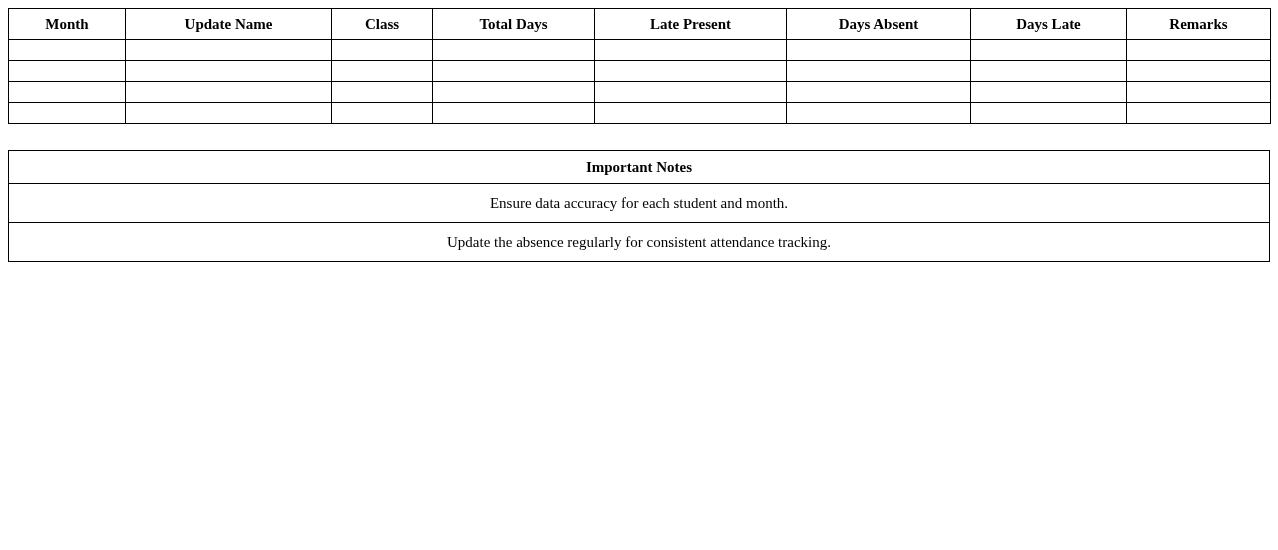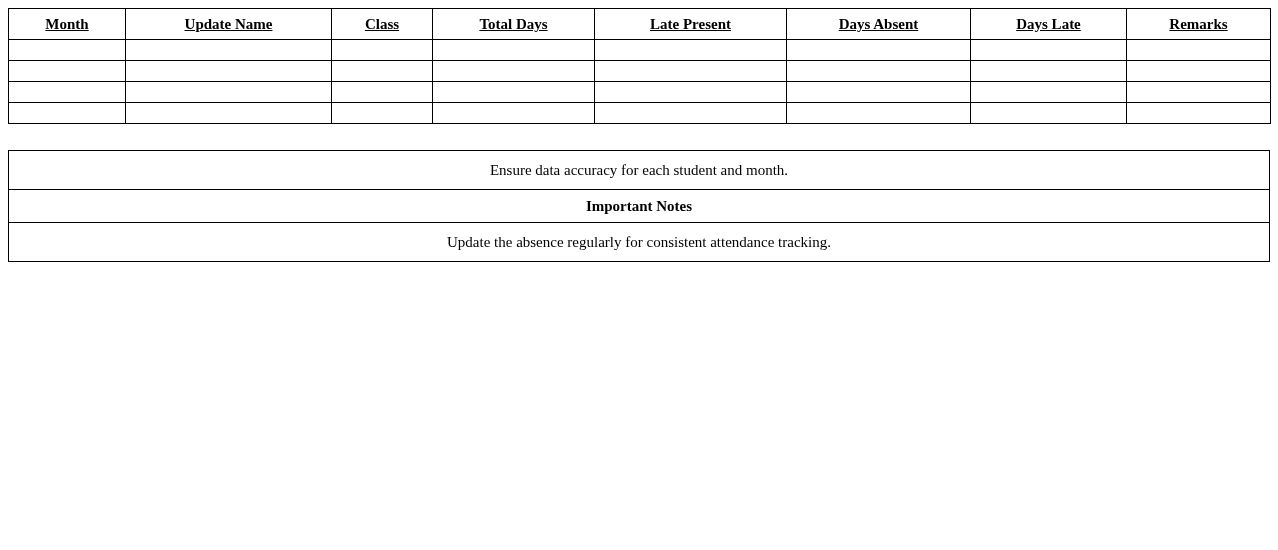--- a/index.html
+++ b/index.html
@@ -25,21 +25,20 @@
   table.grid {
     border-collapse: collapse;
     table-layout: fixed;
     width: 1262px;
     background: #ffffff;
   }
 
   
   table.attendance {
     margin: 0;
-    text-decoration: underline;
   }
   table.attendance th,
   table.attendance td {
     border: 1px solid #000000;
     padding: 0;
     height: 20px;
     vertical-align: middle;
   }
   table.attendance th {
     font-weight: bold;
@@ -154,24 +153,24 @@
         <td></td>
         <td></td>
       </tr>
     </tbody>
   </table>
 
   <div class="notes-wrap">
     <table class="notes">
       <tbody>
         <tr>
-          <td>Ensure data accuracy for each student and month.</td>
+          <td class="notes-title">Important Notes</td>
         </tr>
         <tr>
-          <td class="notes-title">Important Notes</td>
+          <td>Ensure data accuracy for each student and month.</td>
         </tr>
         <tr>
           <td>Update the absence regularly for consistent attendance tracking.</td>
         </tr>
       </tbody>
     </table>
   </div>
 
 </div>
 

